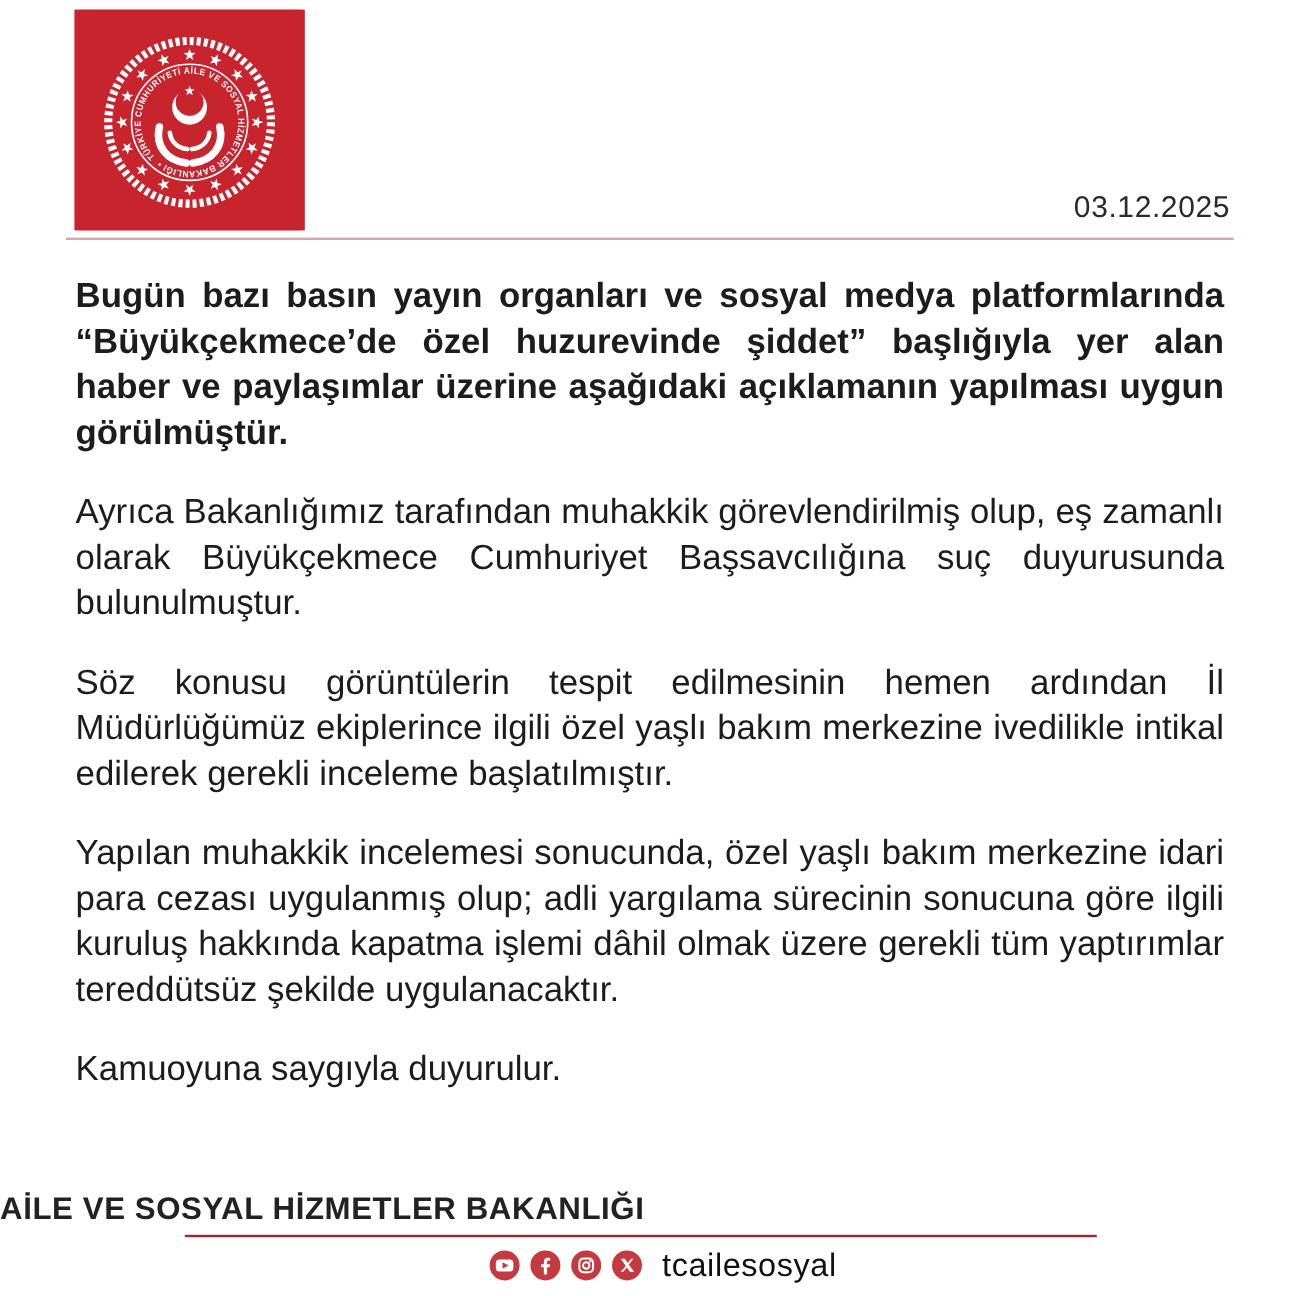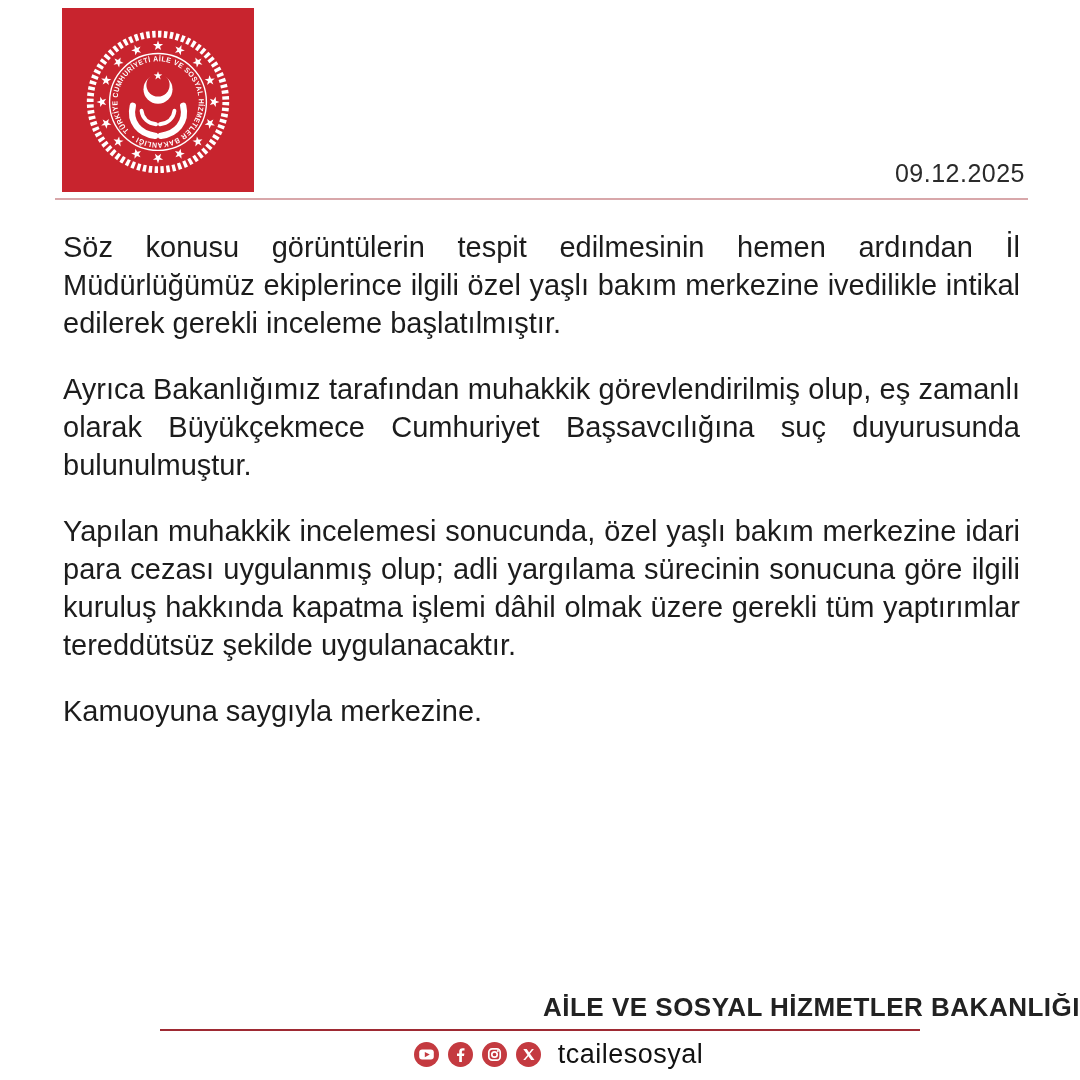--- a/index.html
+++ b/index.html
@@ -61,22 +61,22 @@
     line-height:38px;
     text-align:justify;
     color:#1c1c1c;
   }
   .body-text p{margin:0 0 28px 0;font-weight:500;}
   .body-text p.lead{font-weight:700;}
   .body-text p.last{text-align:left;}
   
   .footer{
     position:absolute;
-    left:0;right:0;bottom:10px;
-    text-align:right;
+    left:0;right:12px;bottom:10px;
+    text-align:left;
     margin-top:10px;
   }
   .ministry-name{
     font-weight:700;
     font-size:26px;
     letter-spacing:0.5px;
     color:#222222;
   }
   .divider-dark{
     width:760px;
@@ -159,31 +159,32 @@
 
         <g stroke="#ffffff" stroke-width="6.5" stroke-linecap="round" fill="none">
           <path d="M69,101 C65,118 76,130 92,132"></path>
           <path d="M121,101 C125,118 114,130 98,132"></path>
           <path d="M78,106 C79,114 85,119 93,120" stroke-width="4"></path>
           <path d="M112,106 C111,114 105,119 97,120" stroke-width="4"></path>
         </g>
       </svg>
     </div>
     <div class="header-right">
-      <div class="date">09.12.2025</div>
+      <div class="date">03.12.2025</div>
     </div>
   </div>
 
   <div class="divider-light"></div>
 
   <div class="body-text">
+    <p class="lead">Bugün bazı basın yayın organları ve sosyal medya platformlarında “Büyükçekmece’de özel huzurevinde şiddet” başlığıyla yer alan haber ve paylaşımlar üzerine aşağıdaki açıklamanın yapılması uygun görülmüştür.</p>
+    <p>Ayrıca Bakanlığımız tarafından muhakkik görevlendirilmiş olup, eş zamanlı olarak Büyükçekmece Cumhuriyet Başsavcılığına suç duyurusunda bulunulmuştur.</p>
     <p>Söz konusu görüntülerin tespit edilmesinin hemen ardından İl Müdürlüğümüz ekiplerince ilgili özel yaşlı bakım merkezine ivedilikle intikal edilerek gerekli inceleme başlatılmıştır.</p>
-    <p>Ayrıca Bakanlığımız tarafından muhakkik görevlendirilmiş olup, eş zamanlı olarak Büyükçekmece Cumhuriyet Başsavcılığına suç duyurusunda bulunulmuştur.</p>
     <p>Yapılan muhakkik incelemesi sonucunda, özel yaşlı bakım merkezine idari para cezası uygulanmış olup; adli yargılama sürecinin sonucuna göre ilgili kuruluş hakkında kapatma işlemi dâhil olmak üzere gerekli tüm yaptırımlar tereddütsüz şekilde uygulanacaktır.</p>
-    <p class="last">Kamuoyuna saygıyla merkezine.</p>
+    <p class="last">Kamuoyuna saygıyla duyurulur.</p>
   </div>
 
   <div class="footer">
     <div class="ministry-name">AİLE VE SOSYAL HİZMETLER BAKANLIĞI</div>
     <div class="divider-dark"></div>
     <div class="social-row">
       <span class="social-icon">
         <svg viewBox="0 0 25 25">
           <rect x="5.2" y="7.6" width="14.6" height="10" rx="3" fill="#ffffff"></rect>
           <polygon points="10.8,9.9 15.8,12.6 10.8,15.3" fill="#c43a40"></polygon>

